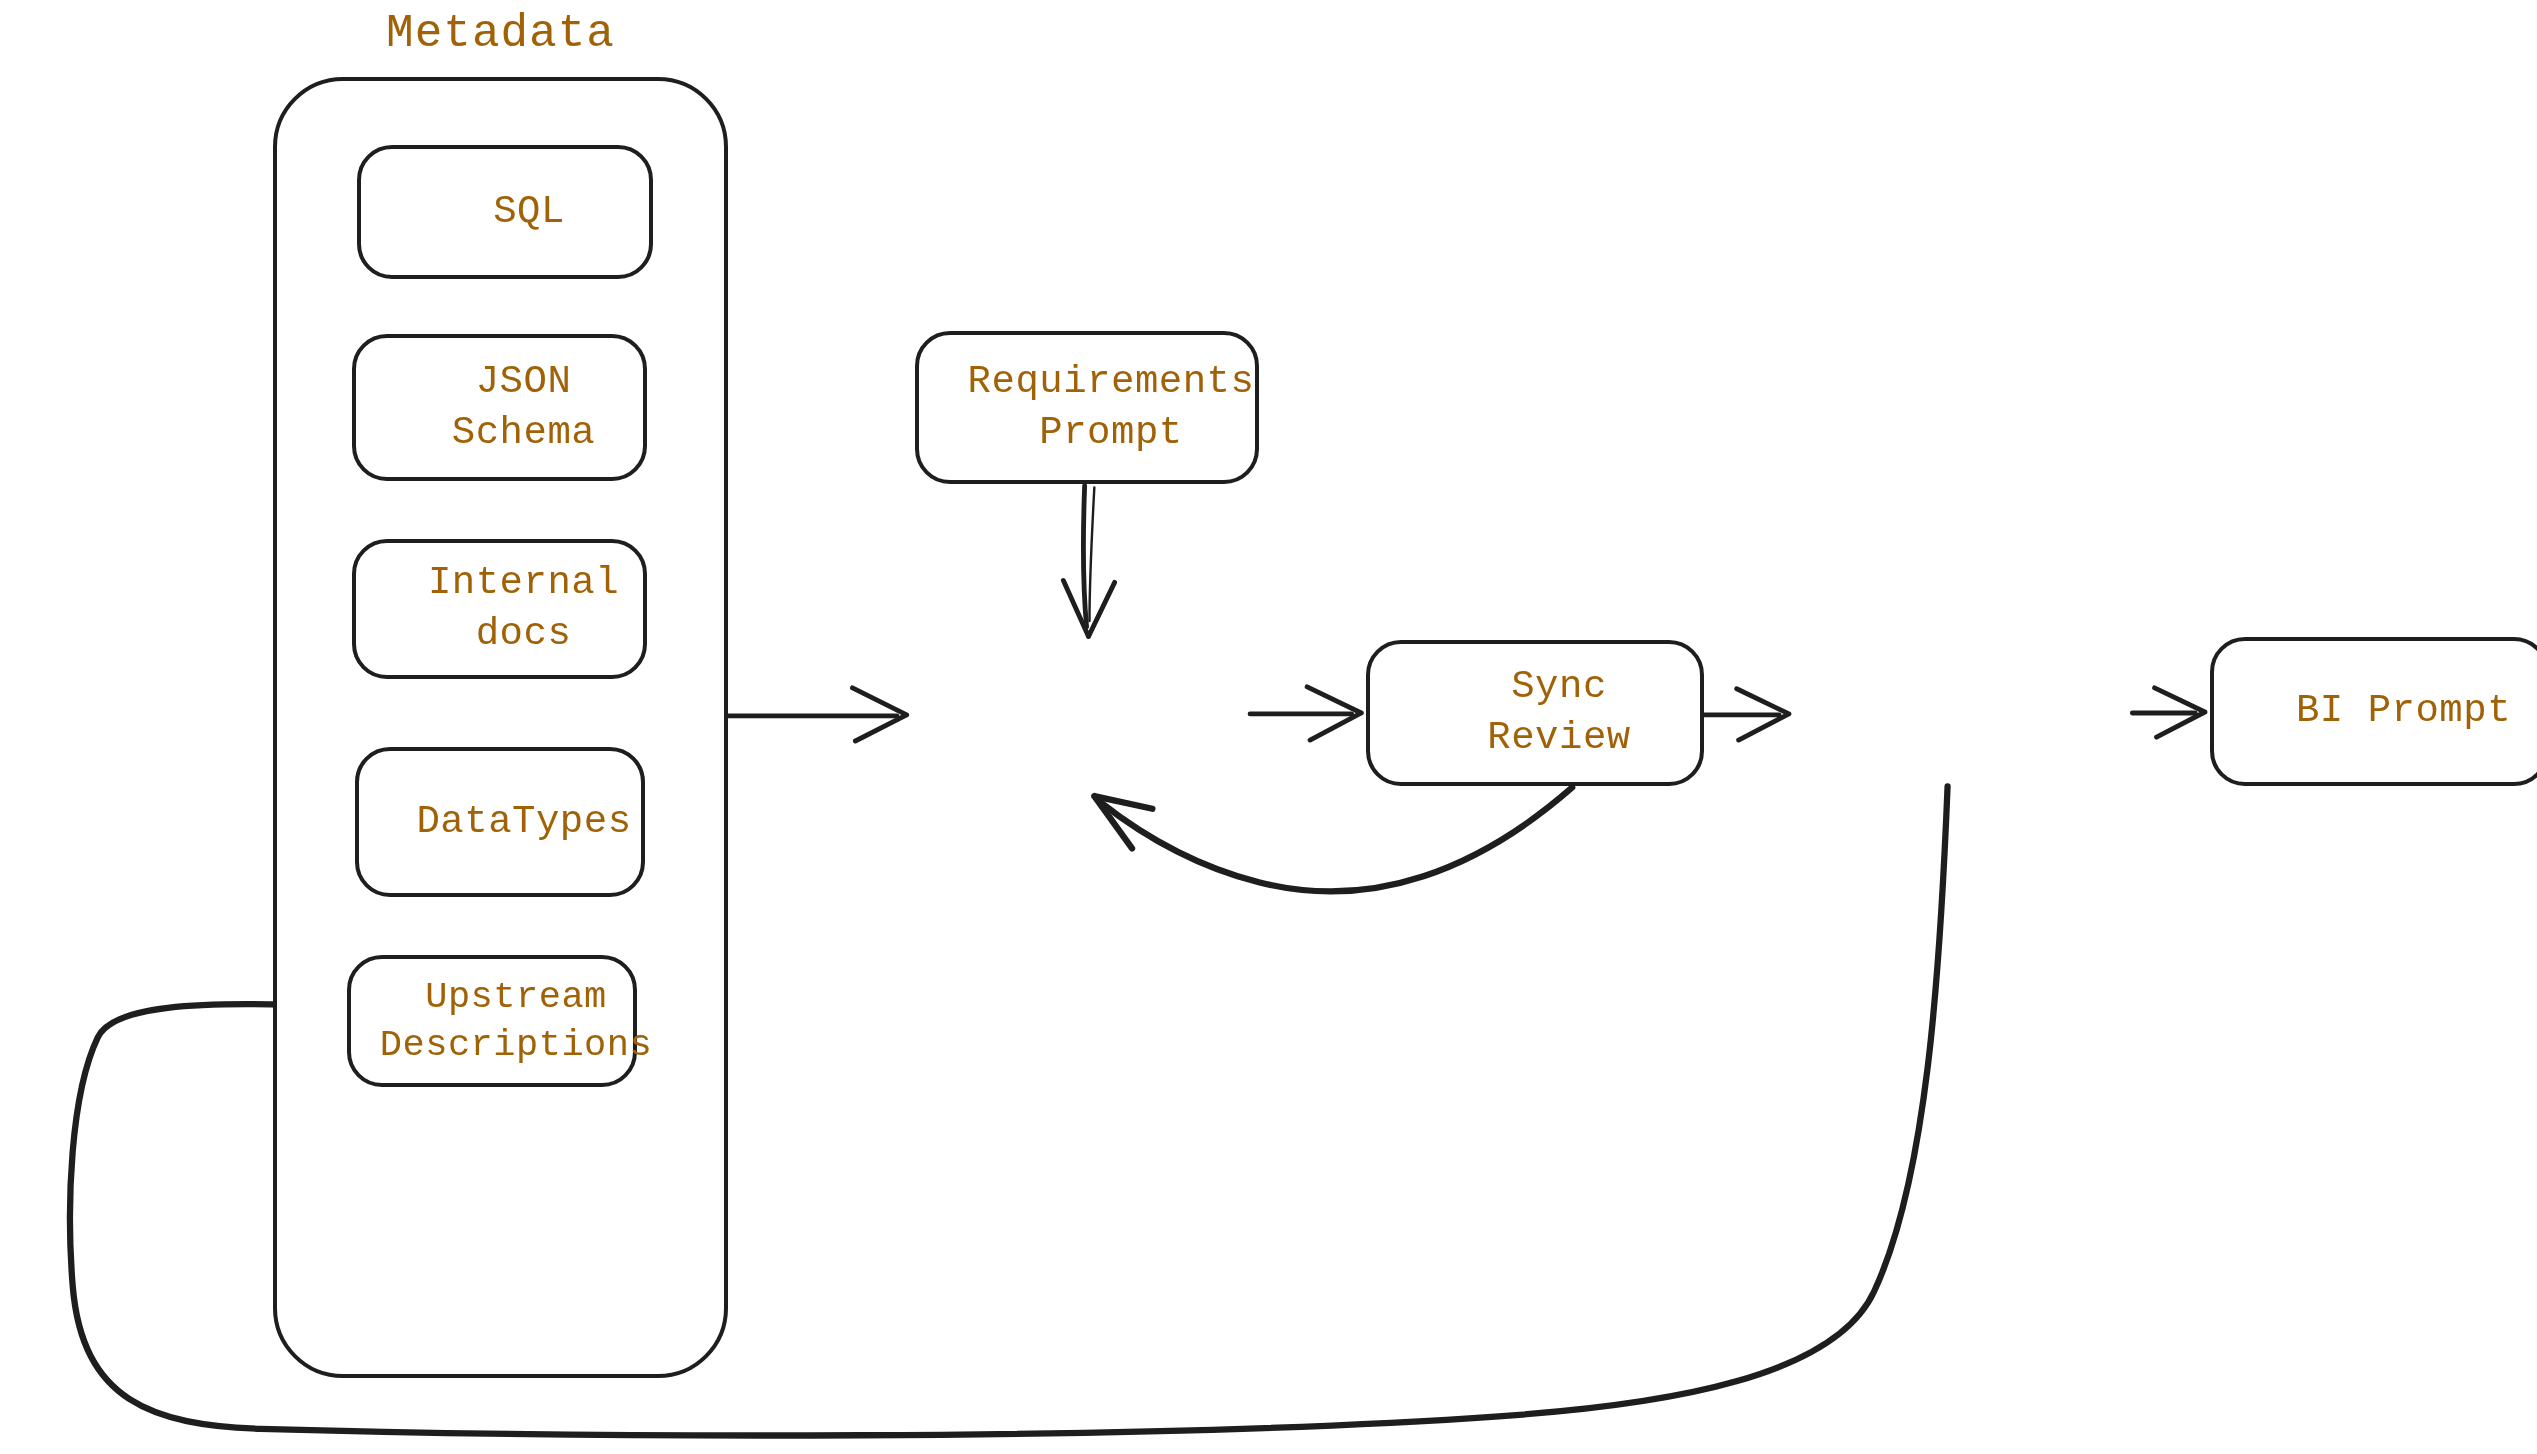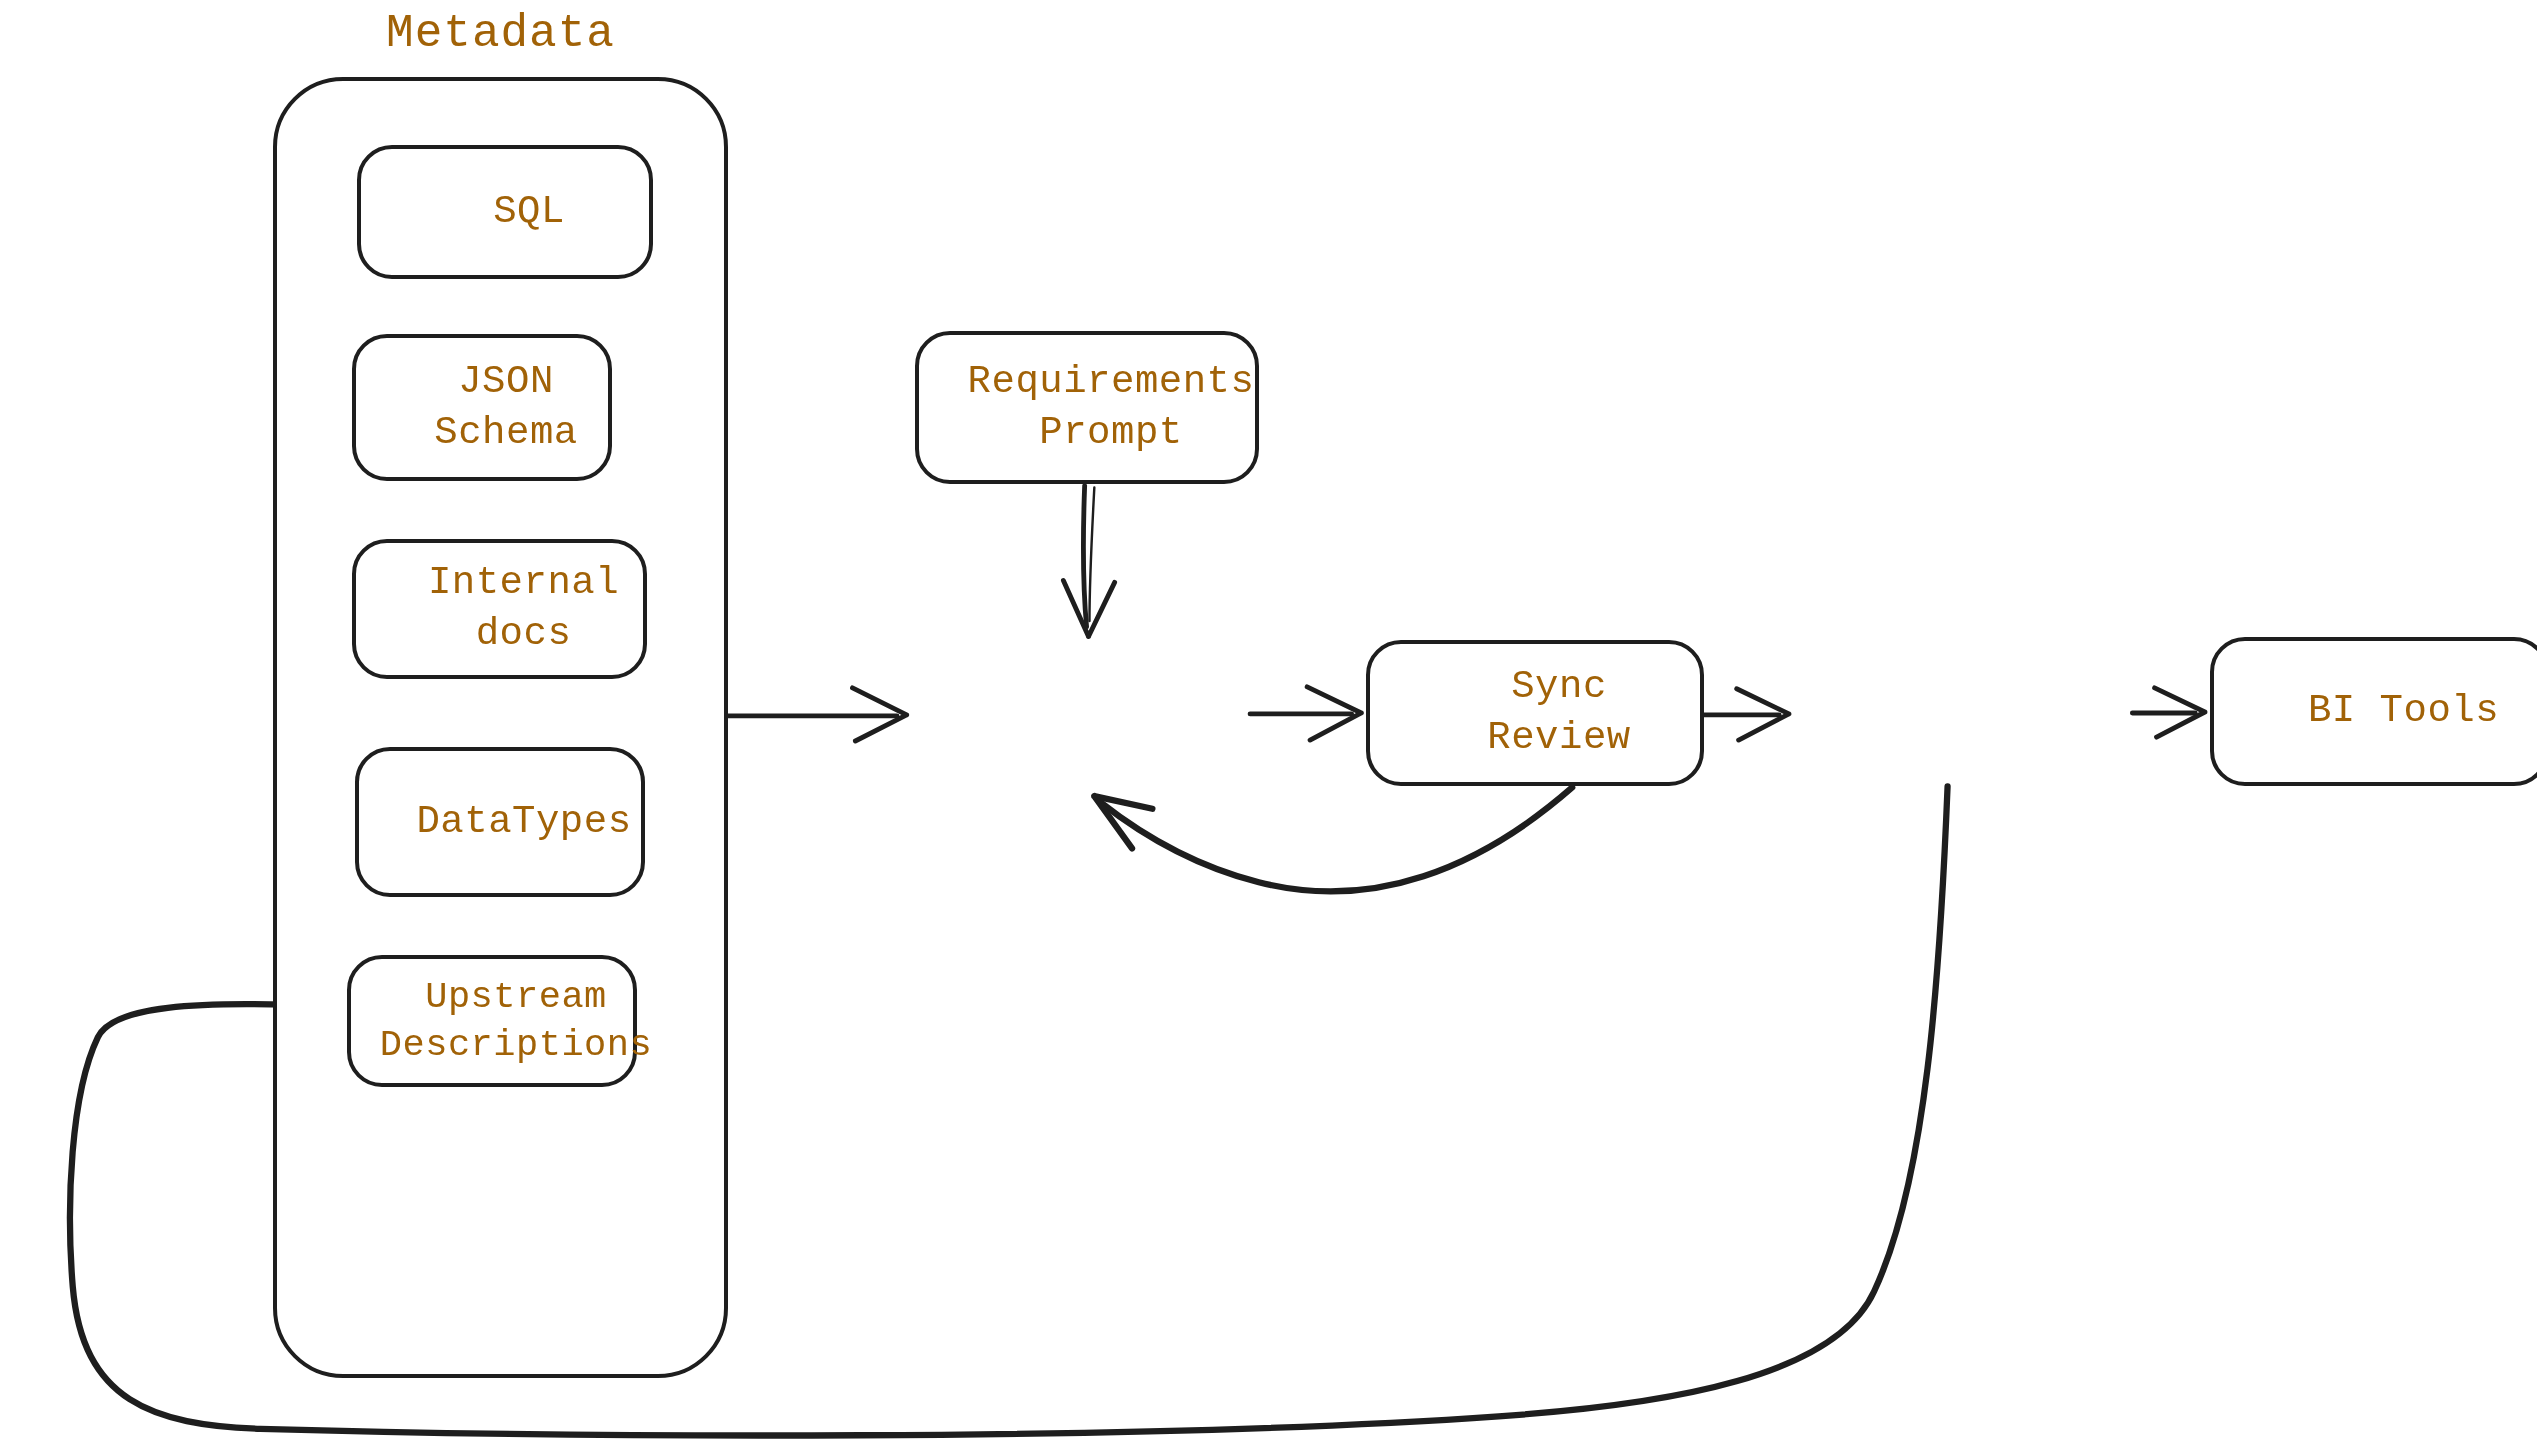--- a/index.html
+++ b/index.html
@@ -92,21 +92,21 @@
   </svg>
 
   <div class="group-title" style="left:245px; top:7.7px; width:455px;">Metadata</div>
 
   <div class="group-box" style="left:245px; top:77px; width:455px; height:1301px;"></div>
 
   <div class="node" style="left:329px; top:145px; width:296px; height:134px;">
     <div class="label">SQL</div>
   </div>
 
-  <div class="node" style="left:324px; top:334px; width:260px; height:147px;">
+  <div class="node" style="left:324px; top:334px; width:295px; height:147px;">
     <div class="label">JSON Schema</div>
   </div>
 
   <div class="node" style="left:324px; top:539px; width:295px; height:140px;">
     <div class="label">Internal docs</div>
   </div>
 
   <div class="node" style="left:327px; top:747px; width:290px; height:150px;">
     <div class="label">DataTypes</div>
   </div>
@@ -122,17 +122,17 @@
 Prompt</div>
   </div>
 
 
   <div class="node" style="left:1338px; top:640px; width:338px; height:146px;">
     <div class="label">Sync Review</div>
   </div>
 
 
   <div class="node" style="left:2182px; top:637px; width:339px; height:149px;">
-    <div class="label">BI Tools</div>
+    <div class="label">BI Prompt</div>
   </div>
 
 </div>
 
 
 </body></html>

